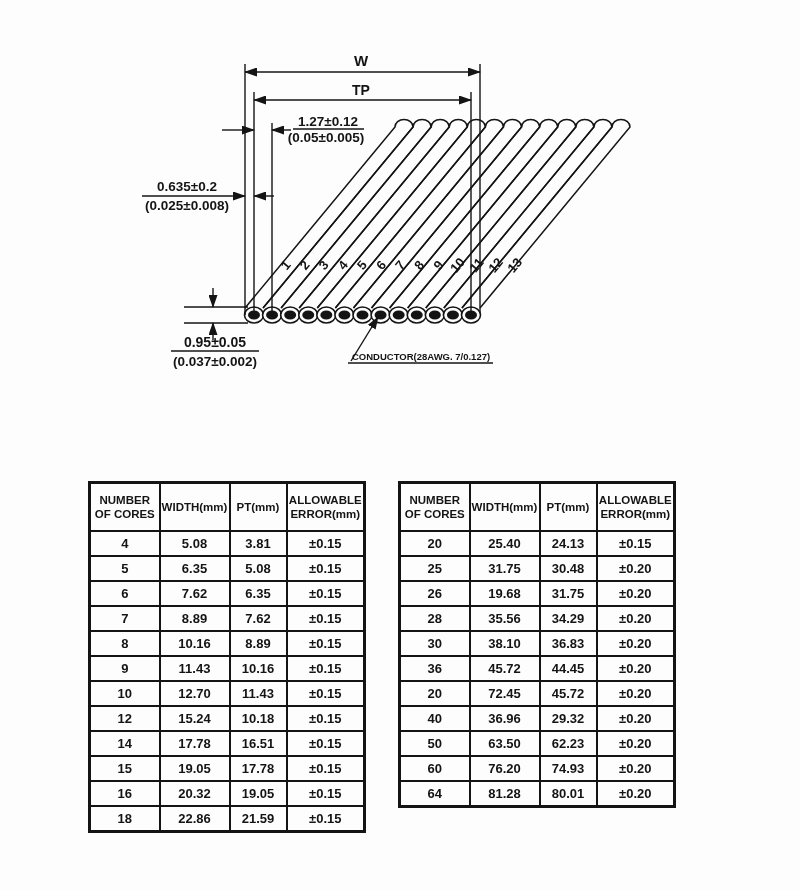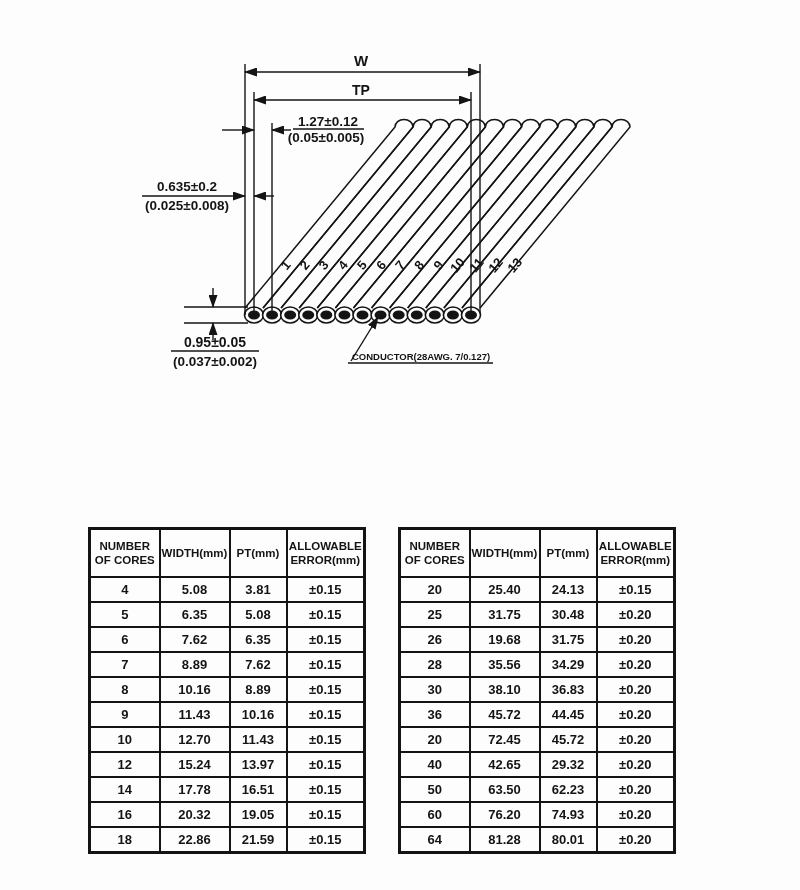--- a/index.html
+++ b/index.html
@@ -10,21 +10,21 @@
     font-family:"Liberation Sans", sans-serif;
     color:#151515;
     overflow:hidden;
   }
   .diagram-svg{position:absolute;left:0;top:0;}
   .diagram-svg text{
     font-family:"Liberation Sans", sans-serif;
     font-weight:bold;
     fill:#141414;
   }
-  .spec-table{position:absolute;top:481px;margin-top:46px;}
+  .spec-table{position:absolute;top:481px;}
   .spec-table.left{left:88px;}
   .spec-table.right{left:398px;}
   table{
     border-collapse:collapse;
     table-layout:fixed;
     background:#fdfdfd;
     border:3px solid #141414;
   }
   th,td{
     border:2px solid #141414;
@@ -212,27 +212,33 @@
           </tr>
           <tr>
             <td>10</td>
             <td>12.70</td>
             <td>11.43</td>
             <td>±0.15</td>
           </tr>
           <tr>
             <td>12</td>
             <td>15.24</td>
-            <td>13.97</td>
+            <td>10.18</td>
             <td>±0.15</td>
           </tr>
           <tr>
             <td>14</td>
             <td>17.78</td>
             <td>16.51</td>
+            <td>±0.15</td>
+          </tr>
+          <tr>
+            <td>15</td>
+            <td>19.05</td>
+            <td>17.78</td>
             <td>±0.15</td>
           </tr>
           <tr>
             <td>16</td>
             <td>20.32</td>
             <td>19.05</td>
             <td>±0.15</td>
           </tr>
           <tr>
             <td>18</td>
@@ -298,21 +304,21 @@
             <td>±0.20</td>
           </tr>
           <tr>
             <td>20</td>
             <td>72.45</td>
             <td>45.72</td>
             <td>±0.20</td>
           </tr>
           <tr>
             <td>40</td>
-            <td>42.65</td>
+            <td>36.96</td>
             <td>29.32</td>
             <td>±0.20</td>
           </tr>
           <tr>
             <td>50</td>
             <td>63.50</td>
             <td>62.23</td>
             <td>±0.20</td>
           </tr>
           <tr>

